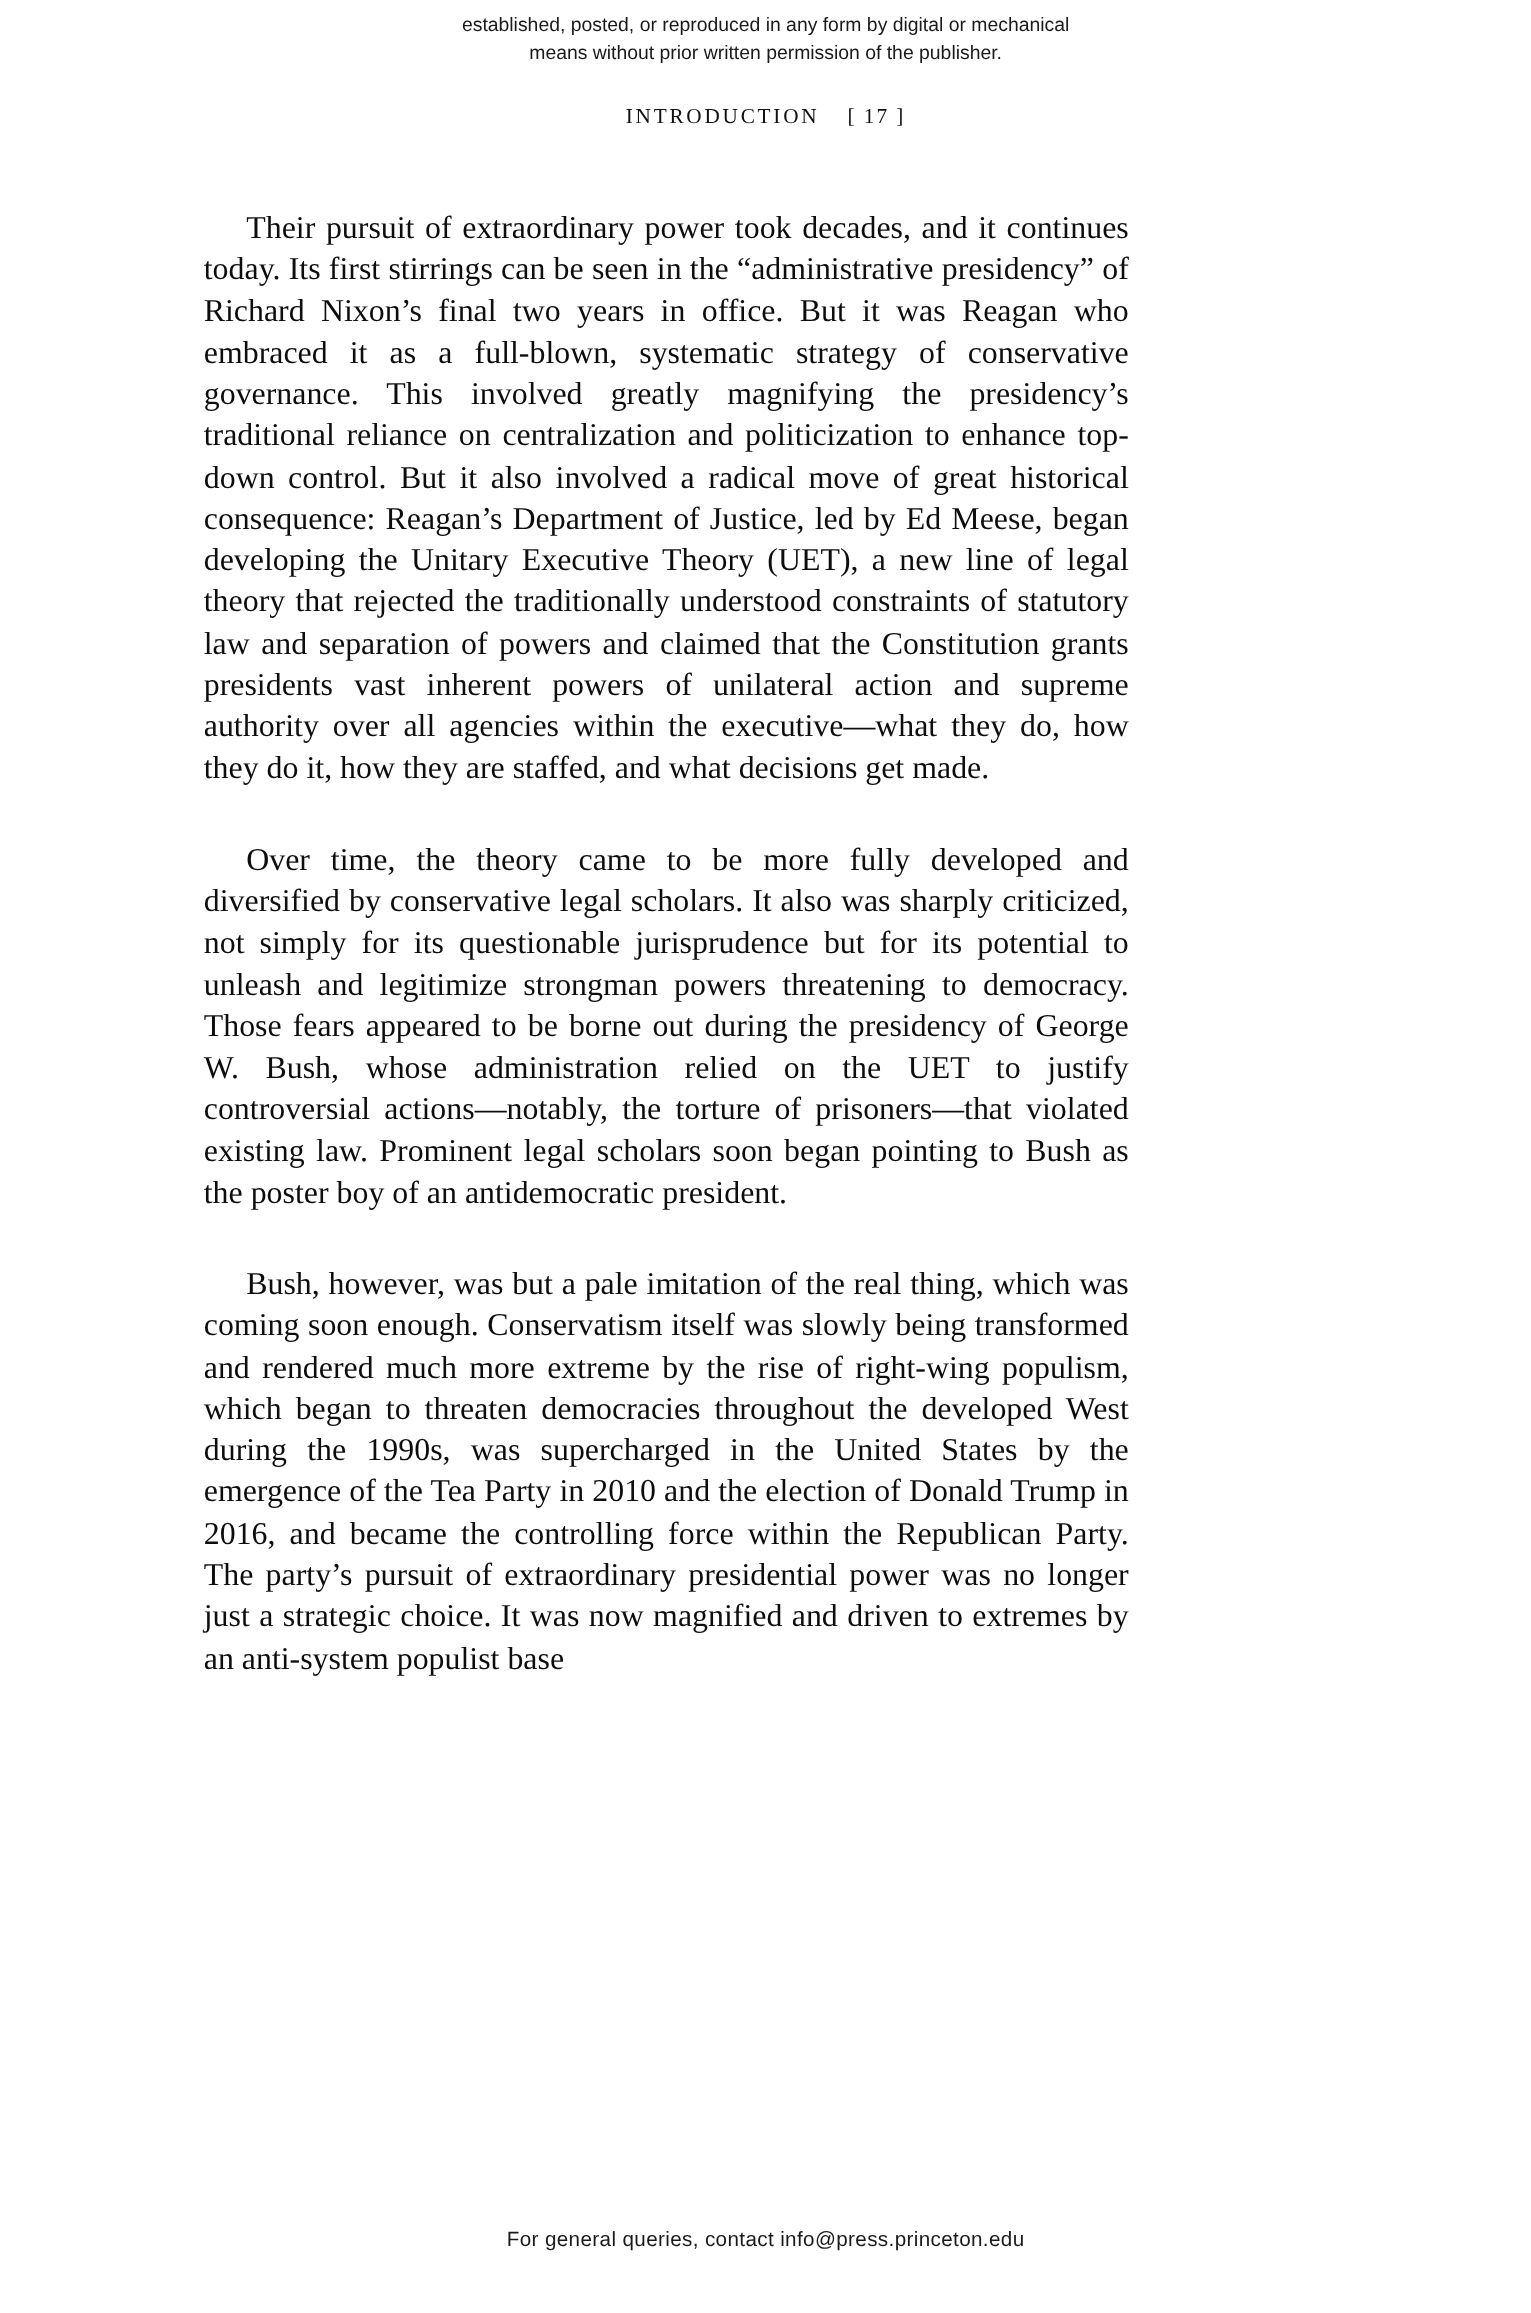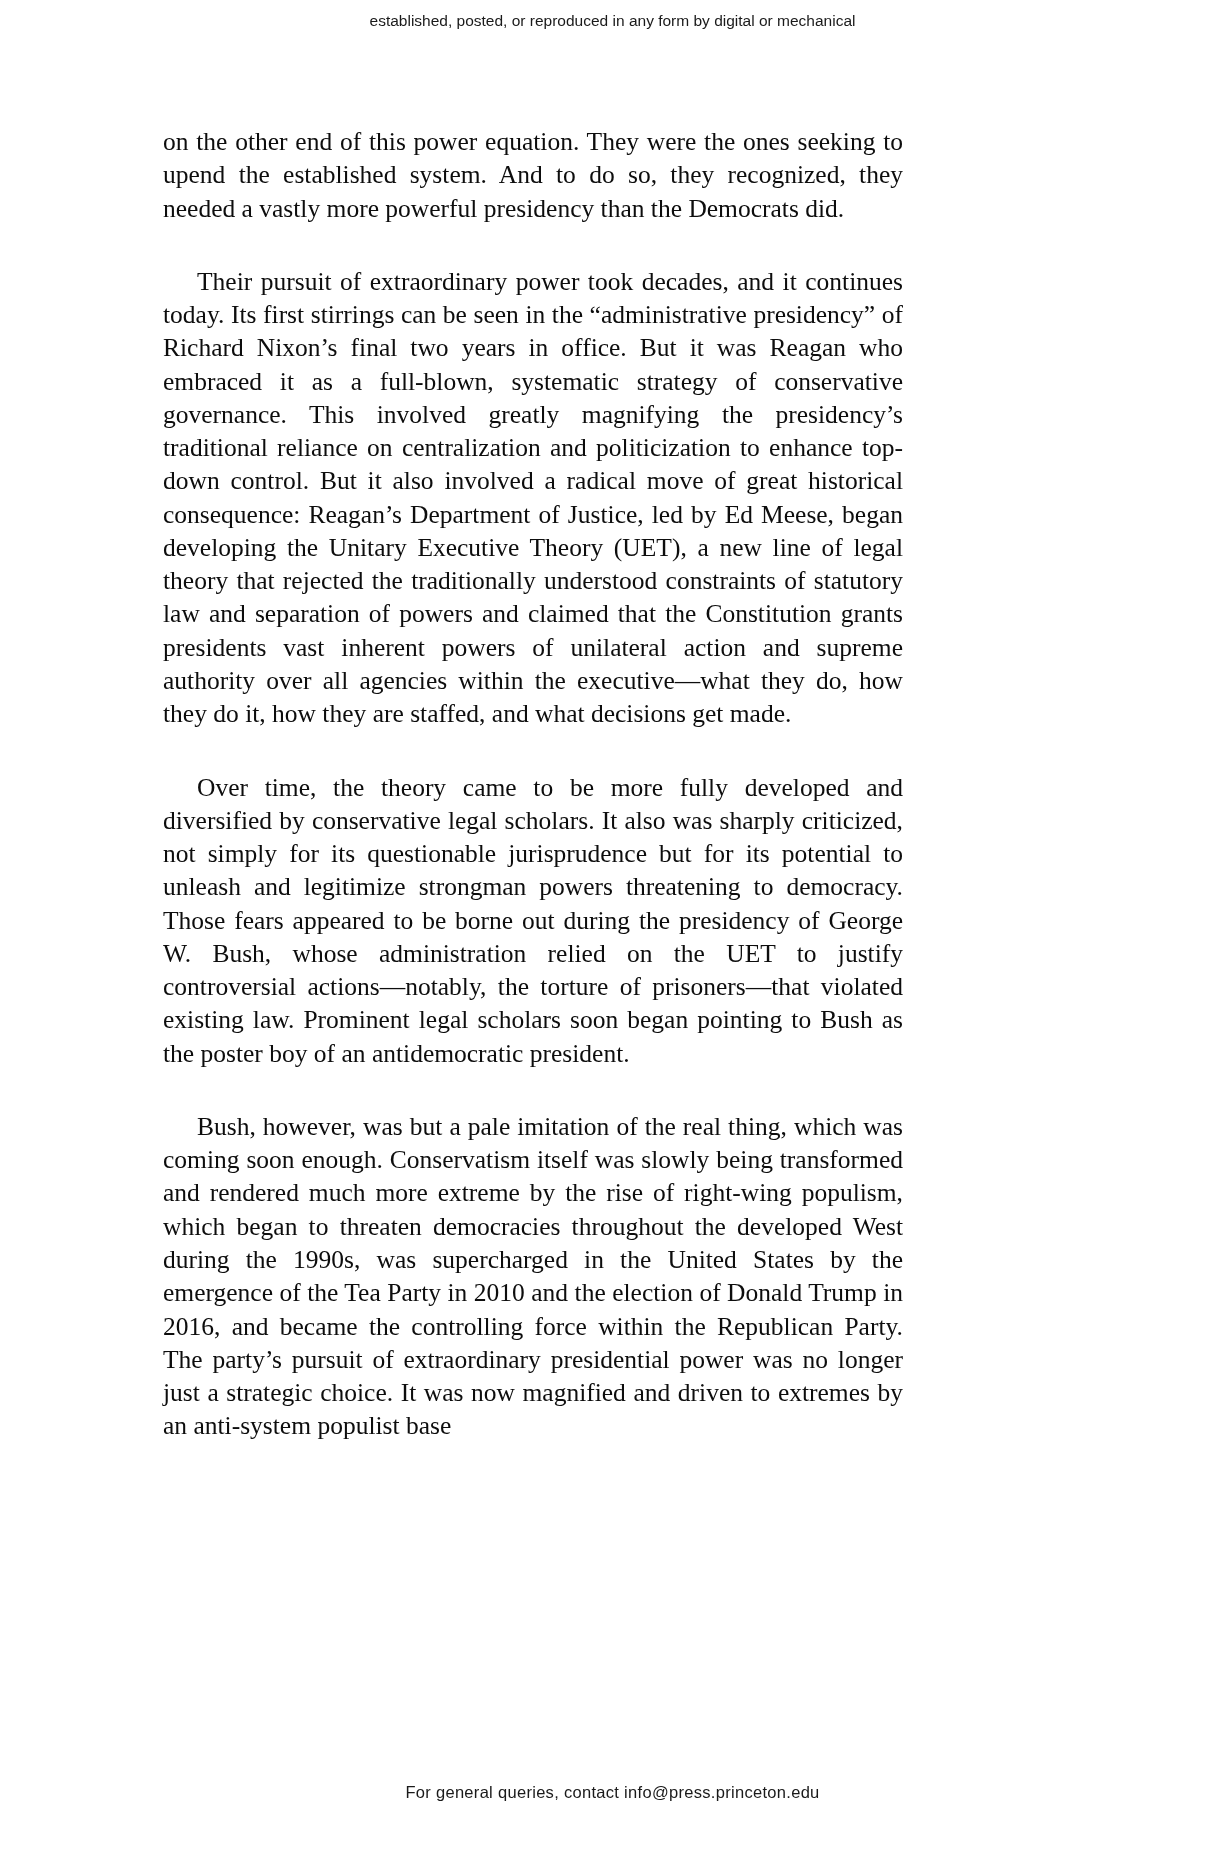--- a/index.html
+++ b/index.html
@@ -77,25 +77,29 @@
     color: #1a1a1a;
   }
 </style>
 </head>
 <body>
 
 <div class="page">
 
   <div class="copyright-notice">
     <span class="cn-line">established, posted, or reproduced in any form by digital or mechanical</span>
+    <span class="cn-line">means without prior written permission of the publisher.</span>
   </div>
 
+  <div class="running-head">
+    <span>INTRODUCTION</span>
+    <span class="folio">[ 17 ]</span>
+  </div>
 
   <div class="body-text">
-    <p>on the other end of this power equation. They were the ones seeking to upend the established system. And to do so, they recognized, they needed a vastly more powerful presidency than the Democrats did.</p>
     <p class="indented">Their pursuit of extraordinary power took decades, and it continues today. Its first stirrings can be seen in the “administrative presidency” of Richard Nixon’s final two years in office. But it was Reagan who embraced it as a full-blown, systematic strategy of conservative governance. This involved greatly magnifying the presidency’s traditional reliance on centralization and politicization to enhance top-down control. But it also involved a radical move of great historical consequence: Reagan’s Department of Justice, led by Ed Meese, began developing the Unitary Executive Theory (UET), a new line of legal theory that rejected the traditionally understood constraints of statutory law and separation of powers and claimed that the Constitution grants presidents vast inherent powers of unilateral action and supreme authority over all agencies within the executive—what they do, how they do it, how they are staffed, and what decisions get made.</p>
     <p class="indented">Over time, the theory came to be more fully developed and diversified by conservative legal scholars. It also was sharply criticized, not simply for its questionable jurisprudence but for its potential to unleash and legitimize strongman powers threatening to democracy. Those fears appeared to be borne out during the presidency of George W. Bush, whose administration relied on the UET to justify controversial actions—notably, the torture of prisoners—that violated existing law. Prominent legal scholars soon began pointing to Bush as the poster boy of an antidemocratic president.</p>
     <p class="indented">Bush, however, was but a pale imitation of the real thing, which was coming soon enough. Conservatism itself was slowly being transformed and rendered much more extreme by the rise of right-wing populism, which began to threaten democracies throughout the developed West during the 1990s, was supercharged in the United States by the emergence of the Tea Party in 2010 and the election of Donald Trump in 2016, and became the controlling force within the Republican Party. The party’s pursuit of extraordinary presidential power was no longer just a strategic choice. It was now magnified and driven to extremes by an anti-system populist base</p>
   </div>
 
   <div class="footer-note">For general queries, contact info@press.princeton.edu</div>
 
 </div>
 
 </body></html>

